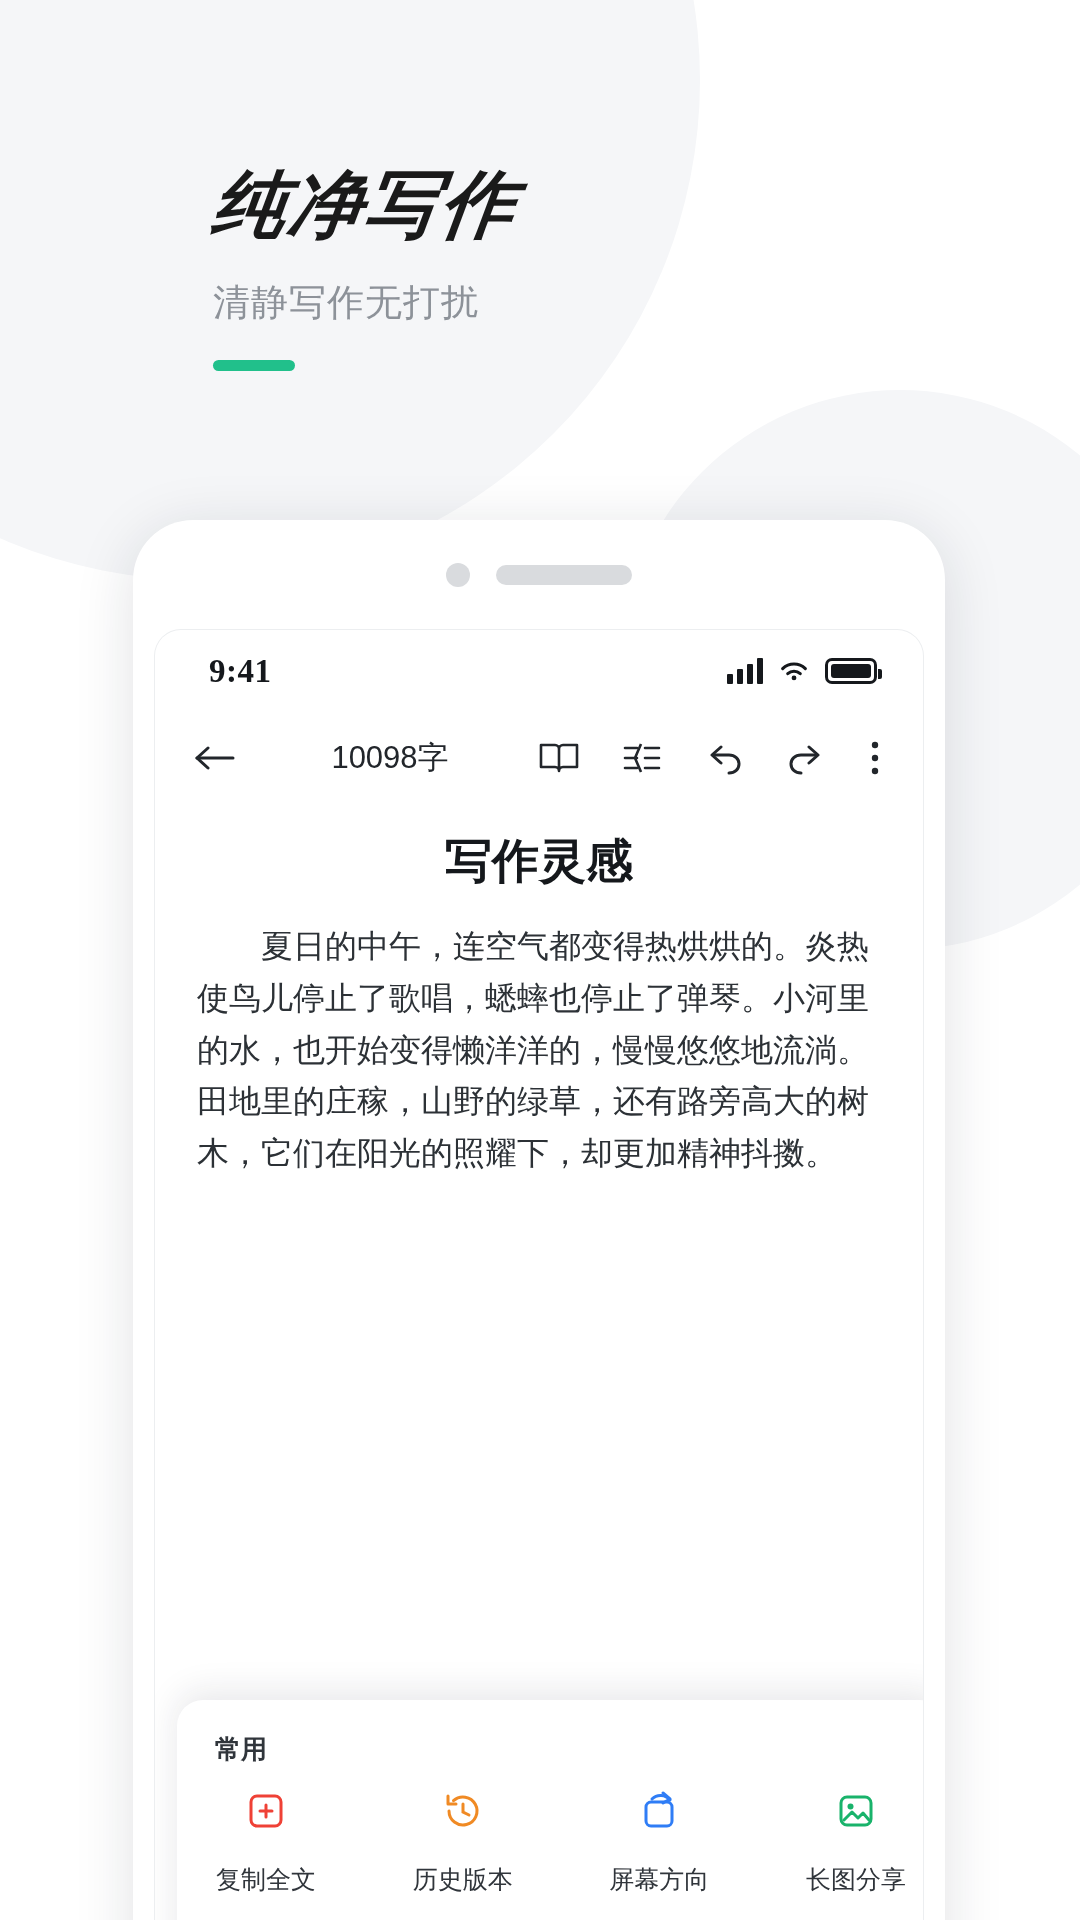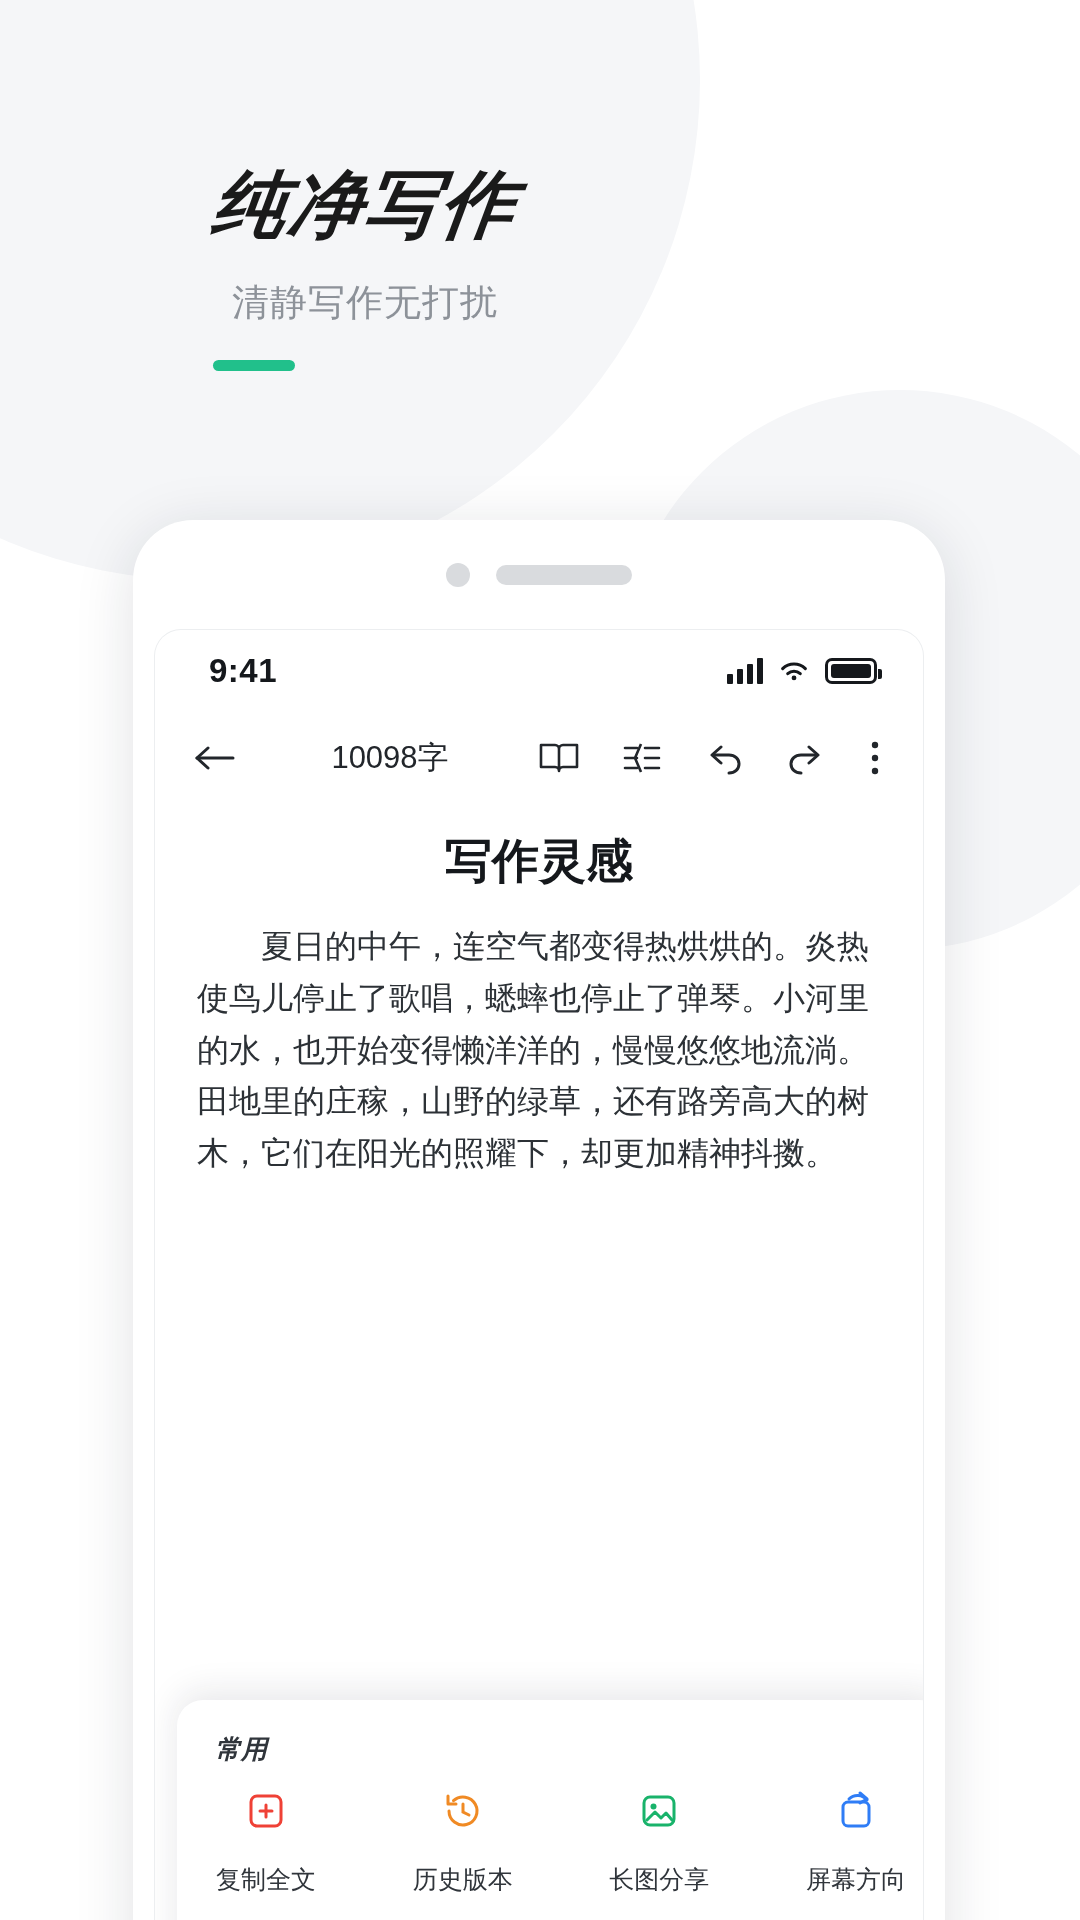--- a/index.html
+++ b/index.html
@@ -44,21 +44,20 @@
     letter-spacing:2px;
     font-style:italic;
     line-height:1;
     transform:skewX(-7deg);
   }
   .subhead {
     margin-top:36px;
     font-size:37px;
     color:#8d9299;
     letter-spacing:1px;
-    text-align:center;
   }
   .accent-bar {
     margin-top:32px;
     width:82px; height:11px;
     border-radius:6px;
     background:#21c08b;
   }
 
   
   .phone {
@@ -94,20 +93,21 @@
     border-radius:26px;
     box-shadow:0 0 0 1px #eceef0;
     overflow:hidden;
   }
 
   
   .statusbar {
     height:82px;
     display:flex; align-items:center; justify-content:space-between;
     padding:0 46px 0 54px;
+    font-family:Liberation Serif, serif;
   }
   .status-time {
     font-size:33px; font-weight:bold; color:#15181c;
     letter-spacing:0.5px;
   }
   .status-icons { display:flex; align-items:center; gap:14px; }
   .signal { display:flex; align-items:flex-end; gap:4px; height:26px; }
   .signal i { display:block; width:6px; background:#15181c; border-radius:1px; }
   .signal i:nth-child(1){height:10px;}
   .signal i:nth-child(2){height:15px;}
@@ -168,21 +168,20 @@
     border-radius:26px 26px 0 0;
     box-shadow:0 -8px 34px rgba(26,34,48,0.10);
     padding:26px 30px 0 30px;
     z-index:6;
   }
   .sheet-group-title {
     font-size:26px;
     font-weight:bold;
     color:#30353b;
     margin:6px 0 18px 8px;
-    font-style:italic;
   }
   .sheet-row {
     display:flex;
     justify-content:space-between;
   }
   .sheet-item {
     width:118px;
     display:flex; flex-direction:column; align-items:center;
     gap:26px;
   }
@@ -304,38 +303,38 @@
                 <path d="M8 8v8h8" stroke="#f08a24" stroke-width="3" fill="none" stroke-linecap="round" stroke-linejoin="round"></path>
                 <path d="M23 16v8l6 3" stroke="#f08a24" stroke-width="3" fill="none" stroke-linecap="round"></path>
               </svg>
             </div>
             <div class="lbl">历史版本</div>
           </div>
 
           <div class="sheet-item">
             <div class="ico">
               <svg width="46" height="46" viewBox="0 0 46 46">
+                <rect x="10" y="14" width="26" height="24" rx="5" stroke="#2f7df6" stroke-width="3" fill="none"></rect>
+                <path d="M16 11a12 12 0 0 1 18 1" stroke="#2f7df6" stroke-width="3" fill="none" stroke-linecap="round"></path>
+                <path d="M27 5l7 6-7 4" stroke="#2f7df6" stroke-width="3" fill="none" stroke-linecap="round" stroke-linejoin="round"></path>
+              </svg>
+            </div>
+            <div class="lbl">屏幕方向</div>
+          </div>
+
+          <div class="sheet-item">
+            <div class="ico">
+              <svg width="46" height="46" viewBox="0 0 46 46">
                 <rect x="8" y="9" width="30" height="28" rx="6" stroke="#19b36b" stroke-width="3" fill="none"></rect>
                 <circle cx="17.5" cy="18.5" r="3" fill="#19b36b"></circle>
                 <path d="M11 32l8-8 6 6 5-5 6 7" stroke="#19b36b" stroke-width="3" fill="none" stroke-linejoin="round" stroke-linecap="round"></path>
               </svg>
             </div>
             <div class="lbl">长图分享</div>
           </div>
-
-          <div class="sheet-item">
-            <div class="ico">
-              <svg width="46" height="46" viewBox="0 0 46 46">
-                <rect x="10" y="14" width="26" height="24" rx="5" stroke="#2f7df6" stroke-width="3" fill="none"></rect>
-                <path d="M16 11a12 12 0 0 1 18 1" stroke="#2f7df6" stroke-width="3" fill="none" stroke-linecap="round"></path>
-                <path d="M27 5l7 6-7 4" stroke="#2f7df6" stroke-width="3" fill="none" stroke-linecap="round" stroke-linejoin="round"></path>
-              </svg>
-            </div>
-            <div class="lbl">屏幕方向</div>
-          </div>
         </div>
 
         <div class="sheet-group-title second">外观</div>
 
       </div>
 
     </div>
   </div>
 </div>
 

